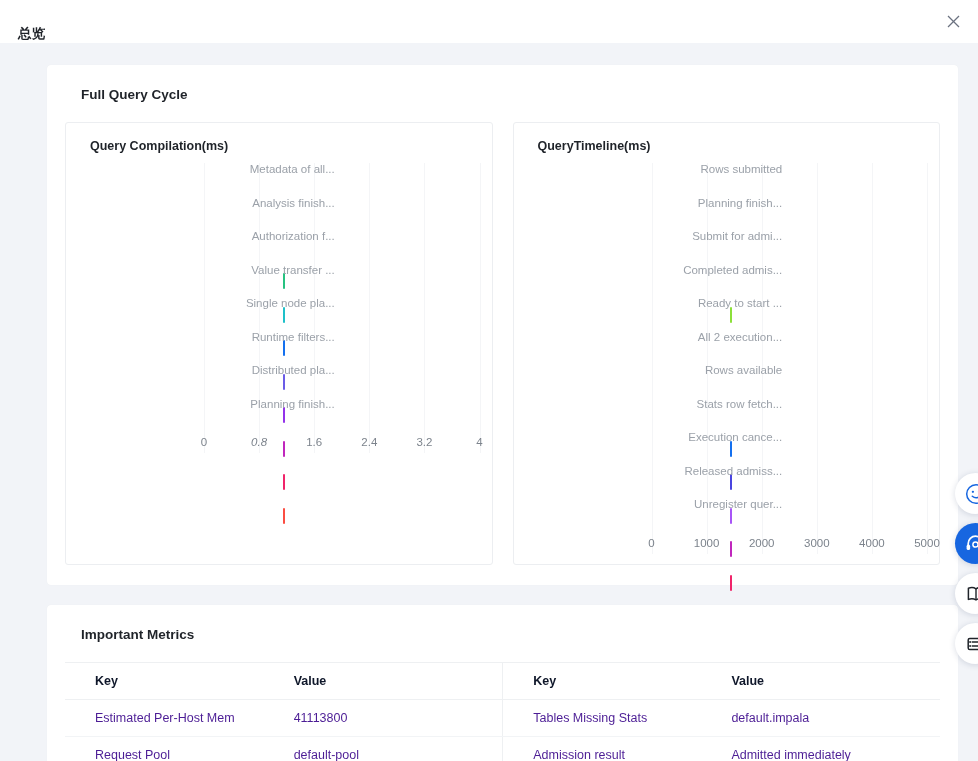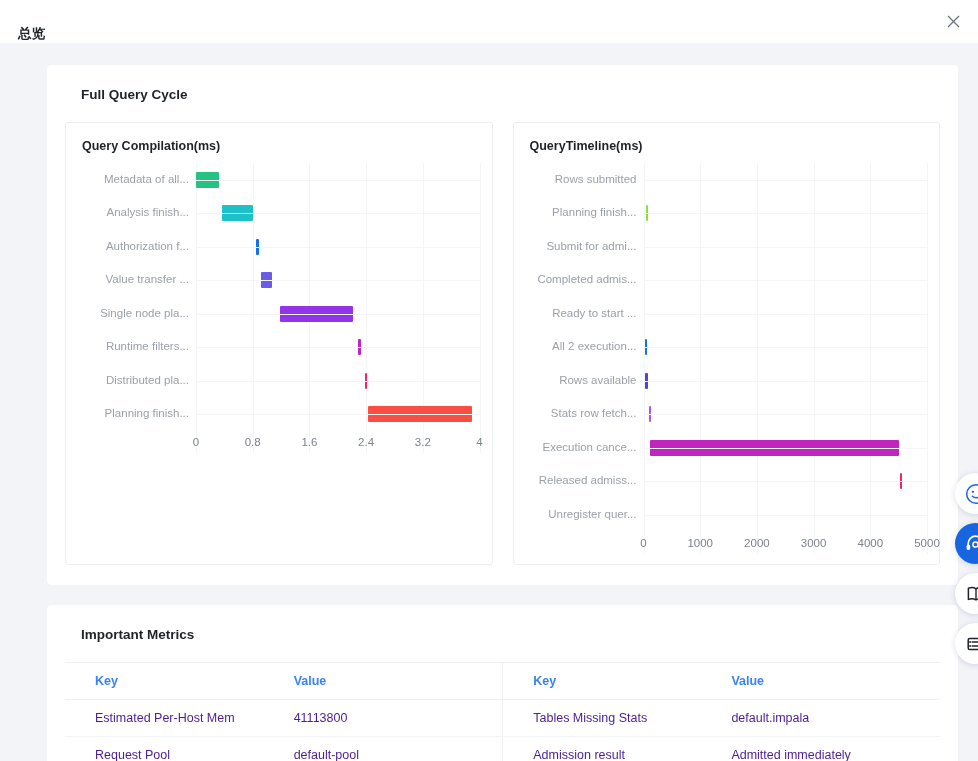--- a/index.html
+++ b/index.html
@@ -66,21 +66,21 @@
 
   
   .chart-row {
     display: flex;
     gap: 20px;
   }
   .chart-panel {
     flex: 1 1 0;
     border: 1px solid #eceef1;
     border-radius: 3px;
-    padding: 14px 12px 10px 12px;
+    padding: 14px 12px 10px 20px;
     background: #fff;
     min-width: 0;
   }
   .chart-panel-title {
     font-size: 12.5px;
     font-weight: bold;
     color: #1f2329;
     margin: 2px 0 10px 4px;
   }
 
@@ -88,20 +88,21 @@
   .gantt {
     position: relative;
     width: 100%;
   }
   .gantt-rows { position: relative; }
   .gantt-row {
     display: flex;
     align-items: center;
     height: 33.5px;
     position: relative;
+    flex-direction: column;
   }
   .gantt-label {
     width: 118px;
     flex: 0 0 118px;
     text-align: right;
     padding-right: 7px;
     font-size: 11.5px;
     color: #9ba1a9;
     white-space: nowrap;
     overflow: hidden;
@@ -170,21 +171,21 @@
     min-width: 0;
     border-collapse: collapse;
     width: 50%;
     table-layout: fixed;
   }
   .metrics-table + .metrics-table { border-left: 1px solid #eef0f2; }
   .metrics-table th {
     text-align: left;
     font-size: 12.5px;
     font-weight: bold;
-    color: #3b82f6;
+    color: #0f172a;
     padding: 11px 10px 11px 30px;
     border-bottom: 1px solid #eef0f2;
     background: #fff;
   }
   .metrics-table td {
     font-size: 12.5px;
     color: #4c1d95;
     padding: 11px 10px 11px 30px;
     border-bottom: 1px solid #f2f4f6;
     background: #fff;
@@ -295,21 +296,21 @@
                 <div class="gantt-label">Planning finish...</div>
                 <div class="gantt-track">
                   <div class="gantt-bar" style="left: 60.5%; width: 37%; background: rgb(251, 77, 66);"></div>
                 </div>
               </div>
             </div>
           <div class="gantt-axis">
             <div class="gantt-axis-spacer"></div>
             <div class="gantt-axis-track" id="axis-0">
                 <div class="tick" style="left: 0%;">0</div>
-                <div class="tick" style="left: 20%;">0.8</div>
+                <div class="tick" style="left: 20%; font-style: italic;">0.8</div>
                 <div class="tick" style="left: 40%;">1.6</div>
                 <div class="tick" style="left: 60%;">2.4</div>
                 <div class="tick" style="left: 80%; text-align: right;">3.2</div>
                 <div class="tick" style="left: 100%;">4</div>
               </div>
           </div>
         </div>
       </div>
 
       <div class="chart-panel">

